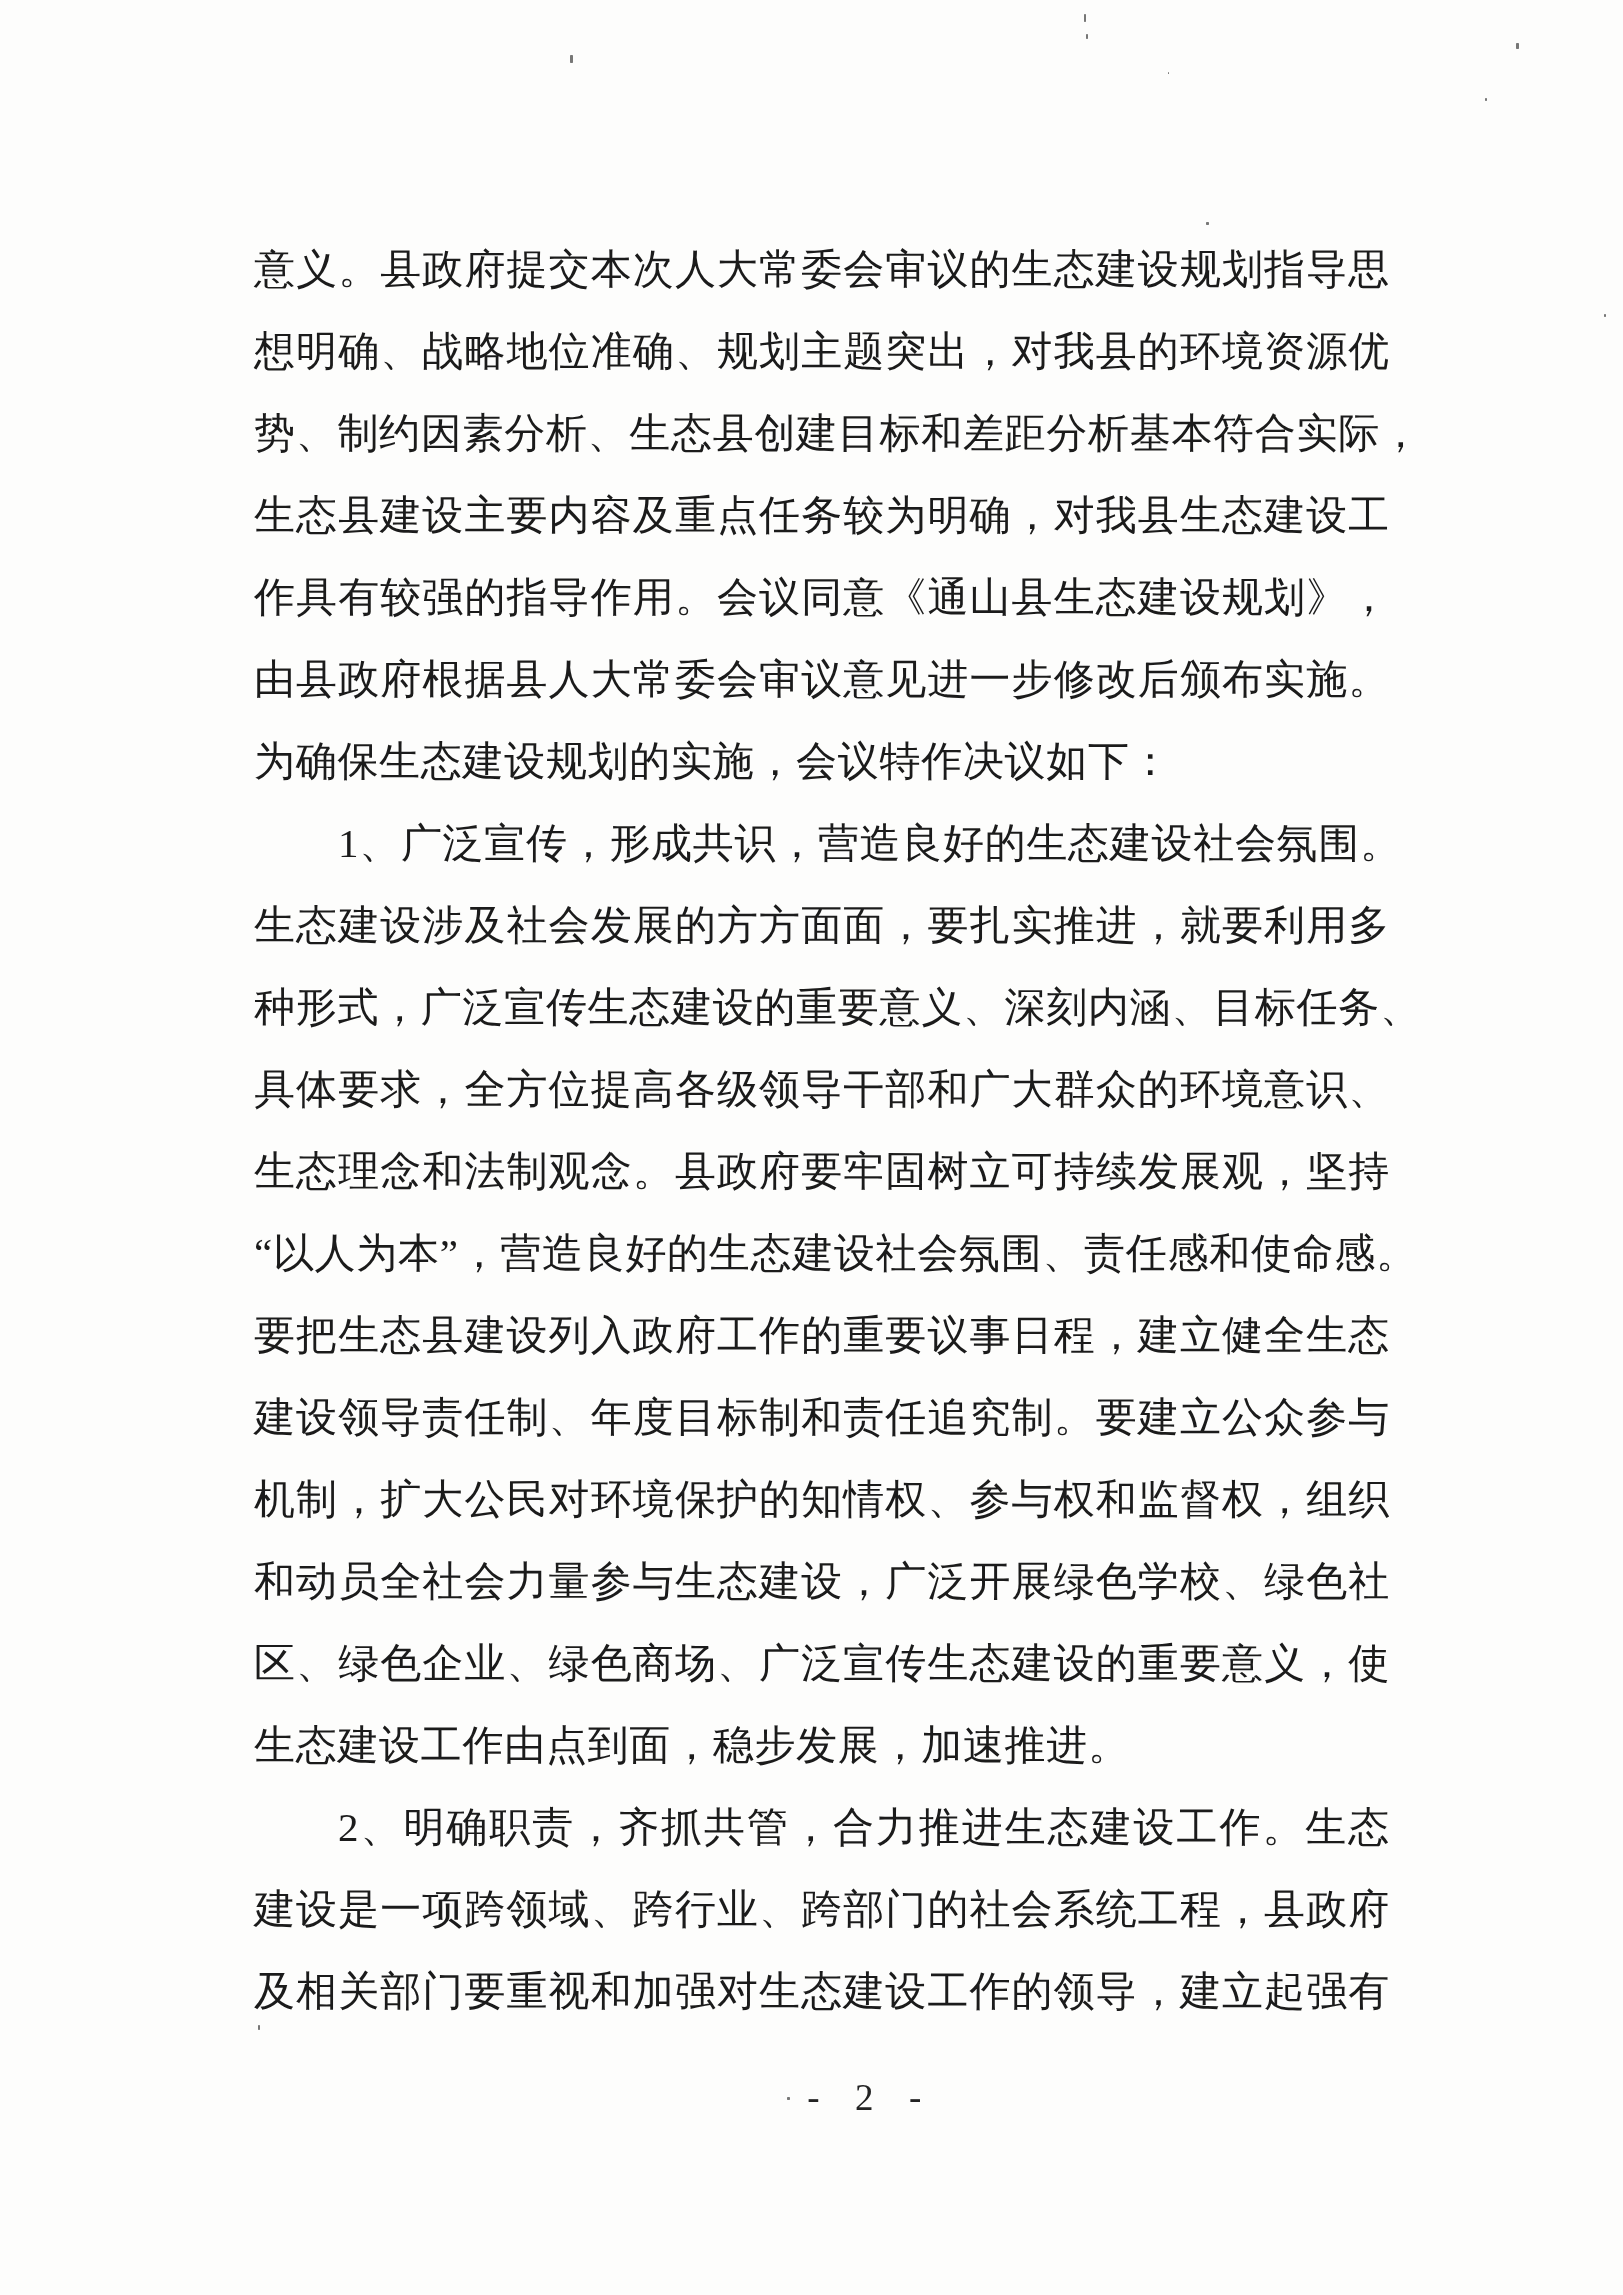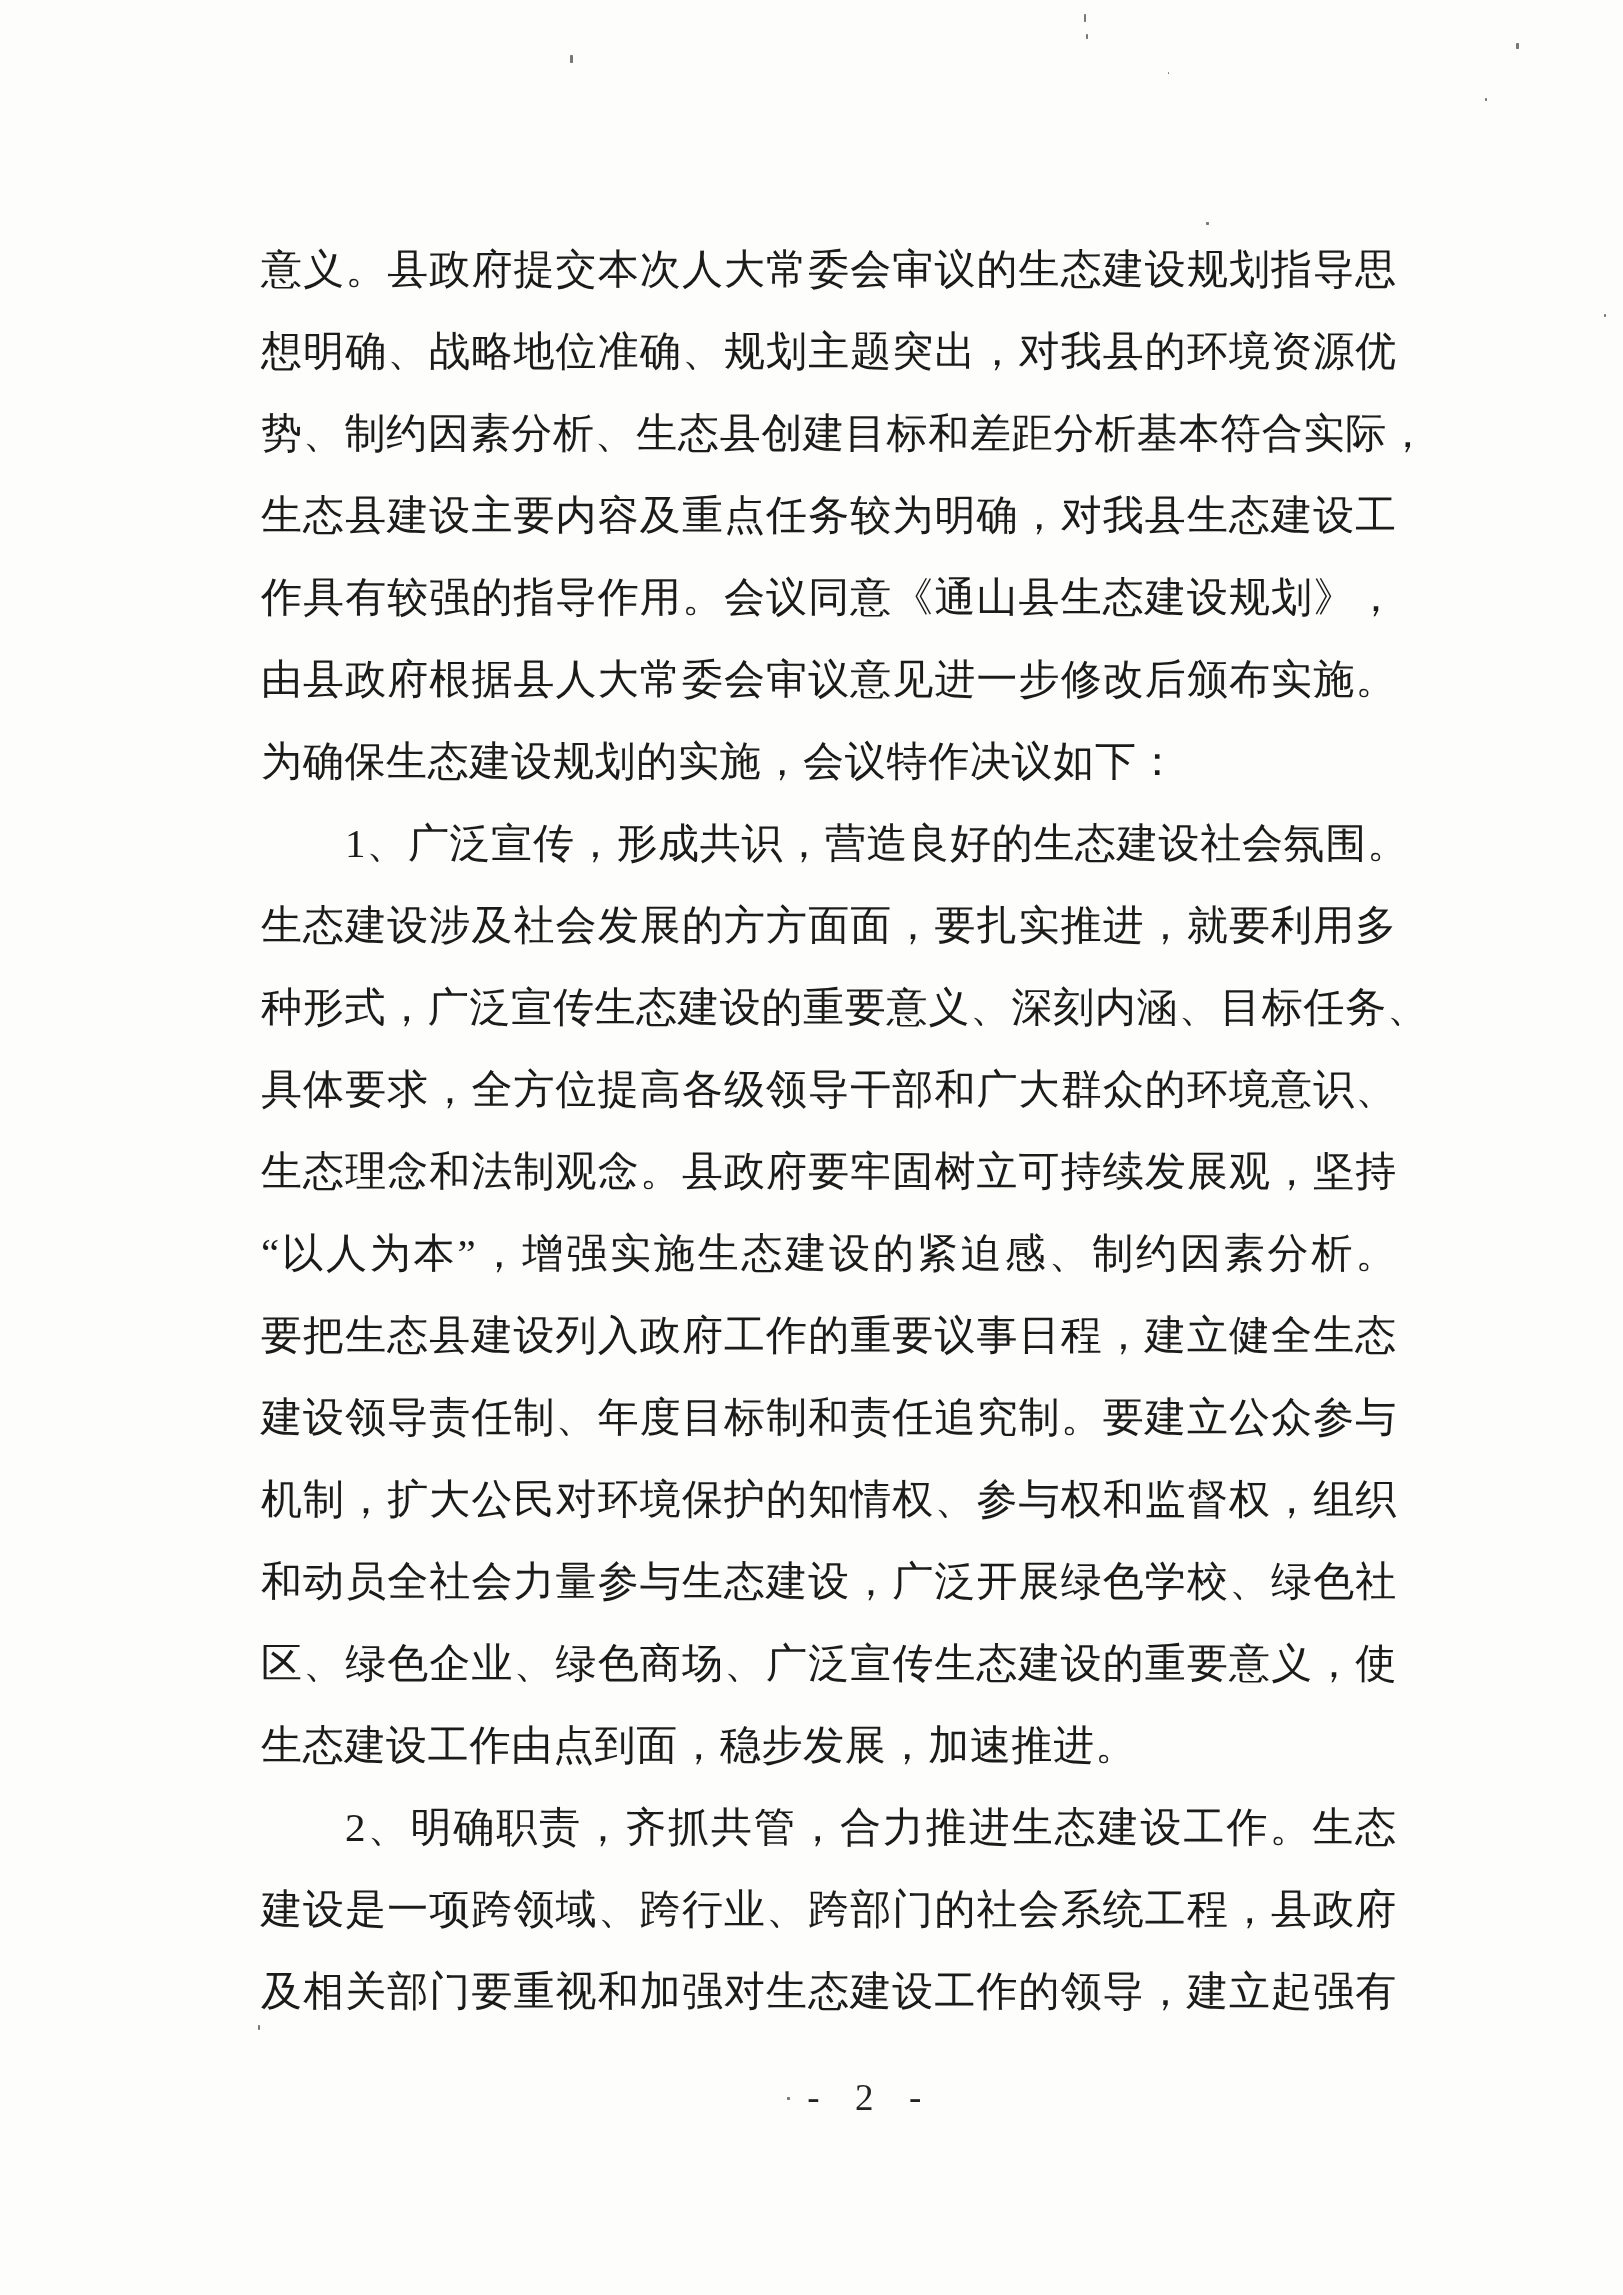--- a/index.html
+++ b/index.html
@@ -10,21 +10,21 @@
   .page {
     position: relative;
     width: 1623px;
     height: 2295px;
     background: #fdfdfc;
     overflow: hidden;
     font-family: "Liberation Serif", "DejaVu Serif", serif;
   }
   .doc-body {
     position: absolute;
-    left: 261px;
+    left: 254px;
     top: 228px;
     width: 1136px;
   }
   .text-line {
     height: 82px;
     line-height: 82px;
     font-size: 41px;
     color: #1b1b1b;
     letter-spacing: 0.7px;
     text-align: justify;
@@ -80,21 +80,21 @@
       <div class="text-line justify">势、制约因素分析、生态县创建目标和差距分析基本符合实际，</div>
       <div class="text-line justify">生态县建设主要内容及重点任务较为明确，对我县生态建设工</div>
       <div class="text-line justify">作具有较强的指导作用。会议同意《通山县生态建设规划》，</div>
       <div class="text-line justify">由县政府根据县人大常委会审议意见进一步修改后颁布实施。</div>
       <div class="text-line short">为确保生态建设规划的实施，会议特作决议如下：</div>
       <div class="text-line indent justify">1、广泛宣传，形成共识，营造良好的生态建设社会氛围。</div>
       <div class="text-line justify">生态建设涉及社会发展的方方面面，要扎实推进，就要利用多</div>
       <div class="text-line justify">种形式，广泛宣传生态建设的重要意义、深刻内涵、目标任务、</div>
       <div class="text-line justify">具体要求，全方位提高各级领导干部和广大群众的环境意识、</div>
       <div class="text-line justify">生态理念和法制观念。县政府要牢固树立可持续发展观，坚持</div>
-      <div class="text-line justify">“以人为本”，增强实施生态建设的紧迫感、制约因素分析。</div>
+      <div class="text-line justify">“以人为本”，营造良好的生态建设社会氛围、责任感和使命感。</div>
       <div class="text-line justify">要把生态县建设列入政府工作的重要议事日程，建立健全生态</div>
       <div class="text-line justify">建设领导责任制、年度目标制和责任追究制。要建立公众参与</div>
       <div class="text-line justify">机制，扩大公民对环境保护的知情权、参与权和监督权，组织</div>
       <div class="text-line justify">和动员全社会力量参与生态建设，广泛开展绿色学校、绿色社</div>
       <div class="text-line justify">区、绿色企业、绿色商场、广泛宣传生态建设的重要意义，使</div>
       <div class="text-line short">生态建设工作由点到面，稳步发展，加速推进。</div>
       <div class="text-line indent justify">2、明确职责，齐抓共管，合力推进生态建设工作。生态</div>
       <div class="text-line justify">建设是一项跨领域、跨行业、跨部门的社会系统工程，县政府</div>
       <div class="text-line justify">及相关部门要重视和加强对生态建设工作的领导，建立起强有</div>
     </div>

